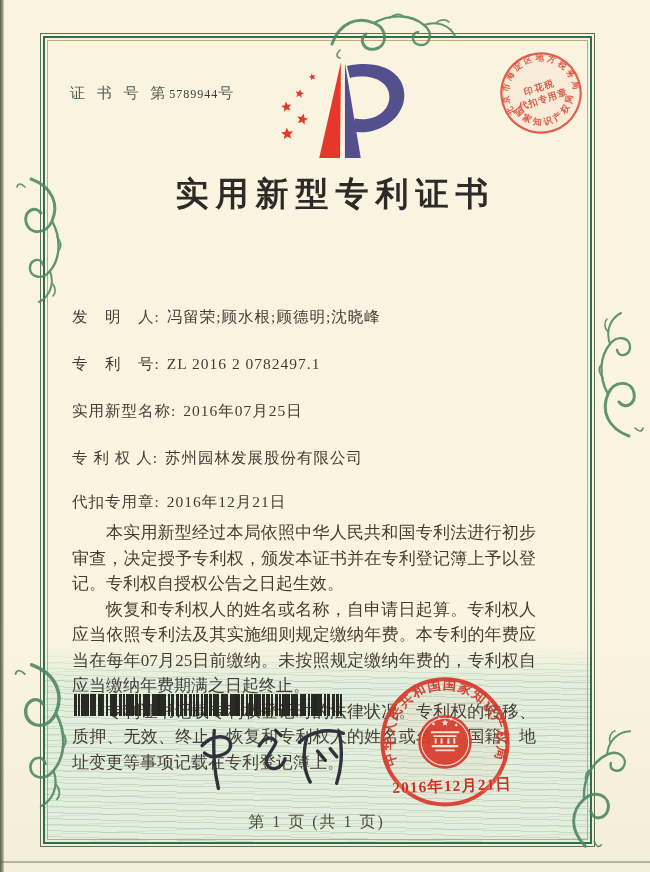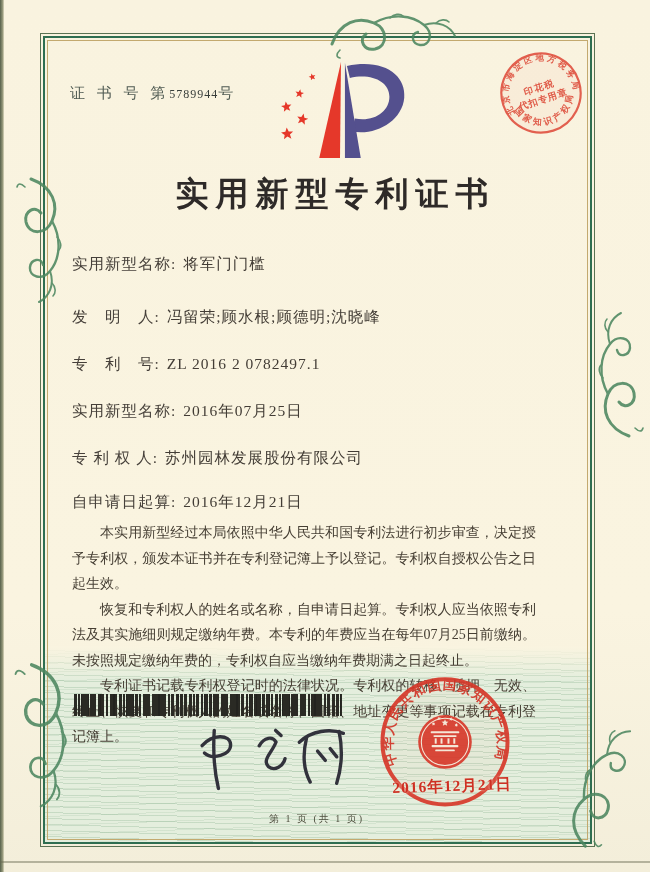--- a/index.html
+++ b/index.html
@@ -35,21 +35,21 @@
   
   .logo{position:absolute;left:256px;top:58px;width:168px;height:104px;z-index:6;}
   
   .title{position:absolute;left:40px;width:553px;top:172px;text-align:center;z-index:6;
     font-size:33px;font-weight:600;color:#2e2a28;letter-spacing:7px;padding-left:19px;}
   
   .field-row{position:absolute;left:72px;z-index:6;font-size:15.5px;color:#46403a;letter-spacing:1px;white-space:nowrap;}
   .field-row .val{margin-left:7px;color:#423c35;}
   
   .body-text{position:absolute;left:72px;width:464px;top:520px;z-index:6;
-    font-size:14px;line-height:25.5px;color:#453e33;text-align:justify;}
+    font-size:17px;line-height:25.5px;color:#453e33;text-align:justify;}
   .body-text p{margin:0;text-indent:2em;}
   
   .barcode{position:absolute;left:74px;top:694px;width:268px;height:22px;z-index:6;
     background-image:
       repeating-linear-gradient(90deg,#2a2a24 0 2px,rgba(0,0,0,0) 2px 4px),
       repeating-linear-gradient(90deg,#2a2a24 0 3px,rgba(0,0,0,0) 3px 9px),
       repeating-linear-gradient(90deg,#23231f 0 1.5px,rgba(0,0,0,0) 1.5px 6.5px);
     background-size:37px 100%,61px 100%,auto;}
   
   .signoff{position:absolute;left:86px;top:737px;z-index:6;font-size:16px;color:#3f3f44;
@@ -58,21 +58,21 @@
   
   .seal{position:absolute;left:378px;top:674px;width:134px;height:134px;z-index:7;opacity:.92;}
   .seal-date{position:absolute;left:370px;top:776px;width:164px;z-index:8;text-align:center;
     font-size:15.5px;font-weight:bold;color:#ce3023;letter-spacing:1px;transform:rotate(-2deg);
     text-shadow:0 0 3px rgba(250,240,220,.8);}
   
   .tax-stamp{position:absolute;left:497px;top:49px;width:88px;height:88px;z-index:6;
     transform:rotate(-18deg);opacity:.9;}
   
   .footer{position:absolute;left:40px;width:553px;top:812px;z-index:6;text-align:center;
-    font-size:10px;color:#4e4e3e;letter-spacing:2px;}
+    font-size:16px;color:#4e4e3e;letter-spacing:2px;}
   .hidden-defs{position:absolute;width:0;height:0;overflow:hidden;}
 </style>
 </head>
 <body>
 
 <div class="page">
 
   <svg class="hidden-defs" aria-hidden="true">
     <defs>
       <symbol id="vine" viewBox="0 0 130 50">
@@ -138,37 +138,34 @@
       <use href="#star" x="0" y="0" width="8" height="8" transform="translate(52,16) rotate(-15)"></use>
       <use href="#star" x="0" y="0" width="10" height="10" transform="translate(40,30) rotate(10)"></use>
       <use href="#star" x="0" y="0" width="12" height="12" transform="translate(24,44) rotate(-8)"></use>
       <use href="#star" x="0" y="0" width="13" height="13" transform="translate(42,54) rotate(12)"></use>
       <use href="#star" x="0" y="0" width="14" height="14" transform="translate(24,70) rotate(-5)"></use>
     </g>
   </svg>
 
   <div class="title">实用新型专利证书</div>
 
-  <div class="field-row" style="top:254px;">
-    <span>实用新型名称:</span><span class="val">将军门门槛</span>
-  </div>
   <div class="field-row" style="top:307px;">
     <span>发　明　人:</span><span class="val">冯留荣;顾水根;顾德明;沈晓峰</span>
   </div>
   <div class="field-row" style="top:354px;text-align:right;">
     <span>专　利　号:</span><span class="val">ZL 2016 2 0782497.1</span>
   </div>
   <div class="field-row" style="top:401px;">
     <span>实用新型名称:</span><span class="val">2016年07月25日</span>
   </div>
   <div class="field-row" style="top:448px;">
     <span>专 利 权 人:</span><span class="val">苏州园林发展股份有限公司</span>
   </div>
   <div class="field-row" style="top:492px;">
-    <span>自申请日起算:</span><span class="val">2016年12月21日</span>
+    <span>代扣专用章:</span><span class="val">2016年12月21日</span>
   </div>
 
   <div class="body-text">
     <p>本实用新型经过本局依照中华人民共和国专利法进行初步审查，决定授予专利权，颁发本证书并在专利登记簿上予以登记。专利权自授权公告之日起生效。</p>
     <p>恢复和专利权人的姓名或名称，自申请日起算。专利权人应当依照专利法及其实施细则规定缴纳年费。本专利的年费应当在每年07月25日前缴纳。未按照规定缴纳年费的，专利权自应当缴纳年费期满之日起终止。</p>
     <p>专利证书记载专利权登记时的法律状况。专利权的转移、质押、无效、终止、恢复和专利权人的姓名或名称、国籍、地址变更等事项记载在专利登记簿上。</p>
   </div>
 
   <div class="barcode"></div>
 

